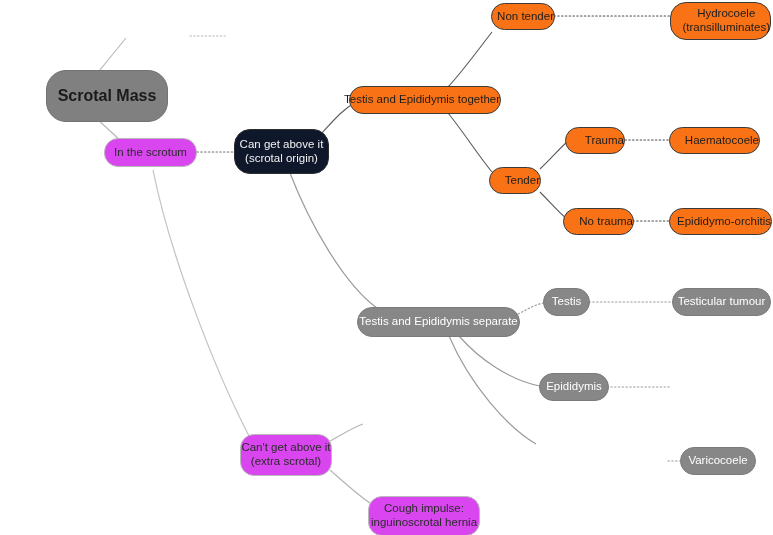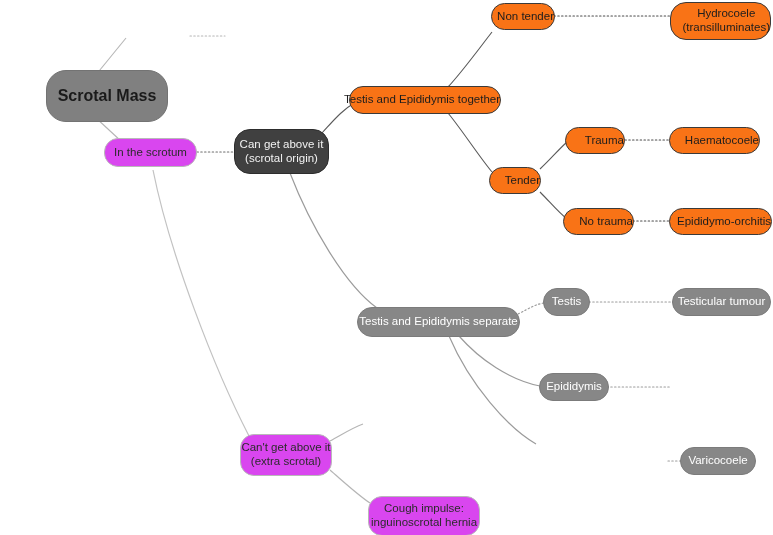--- a/index.html
+++ b/index.html
@@ -55,21 +55,21 @@
     border-radius: 14px;
   }
   .n-litegray {
     background: #d946ef;
     border-color: #b9b9b9;
     color: #2b2b2b;
     font-size: 11.5px;
     border-radius: 14px;
   }
   .n-dark {
-    background: #404040;
+    background: #0f172a;
     border-color: #2d2d2d;
     color: #f2f2f2;
     font-size: 11.5px;
     border-radius: 16px;
   }
   .n-white {
     background: #f97316;
     border-color: #3a3a3a;
     color: #1d1d1d;
     font-size: 11.5px;

